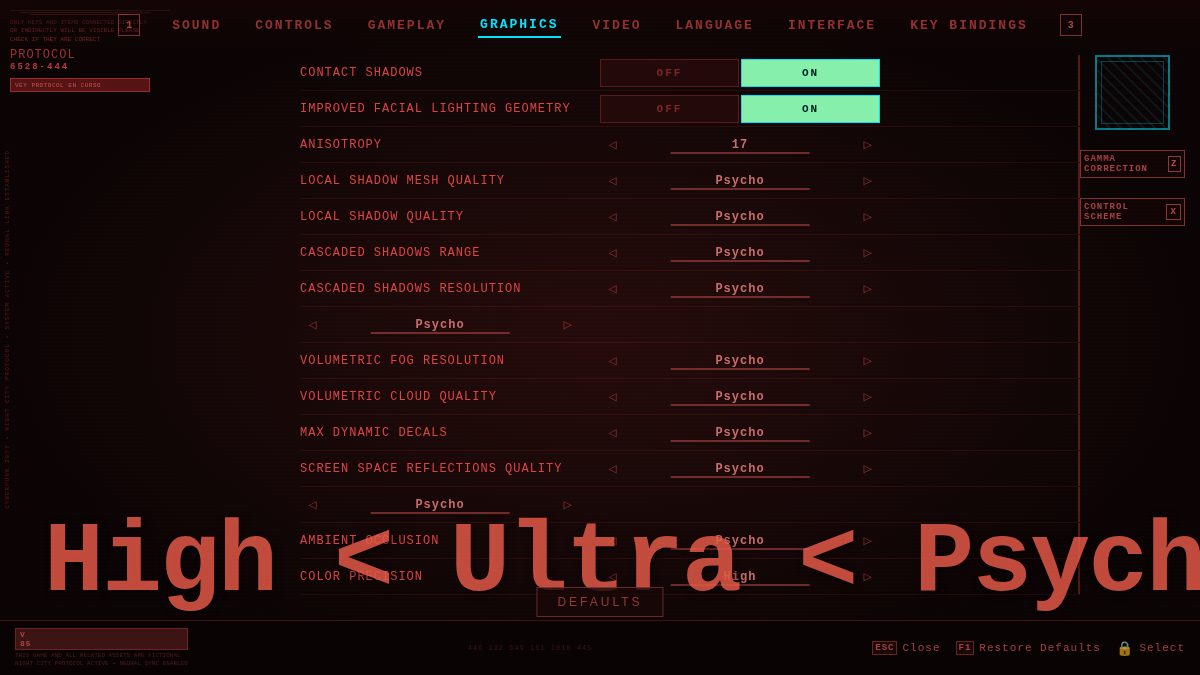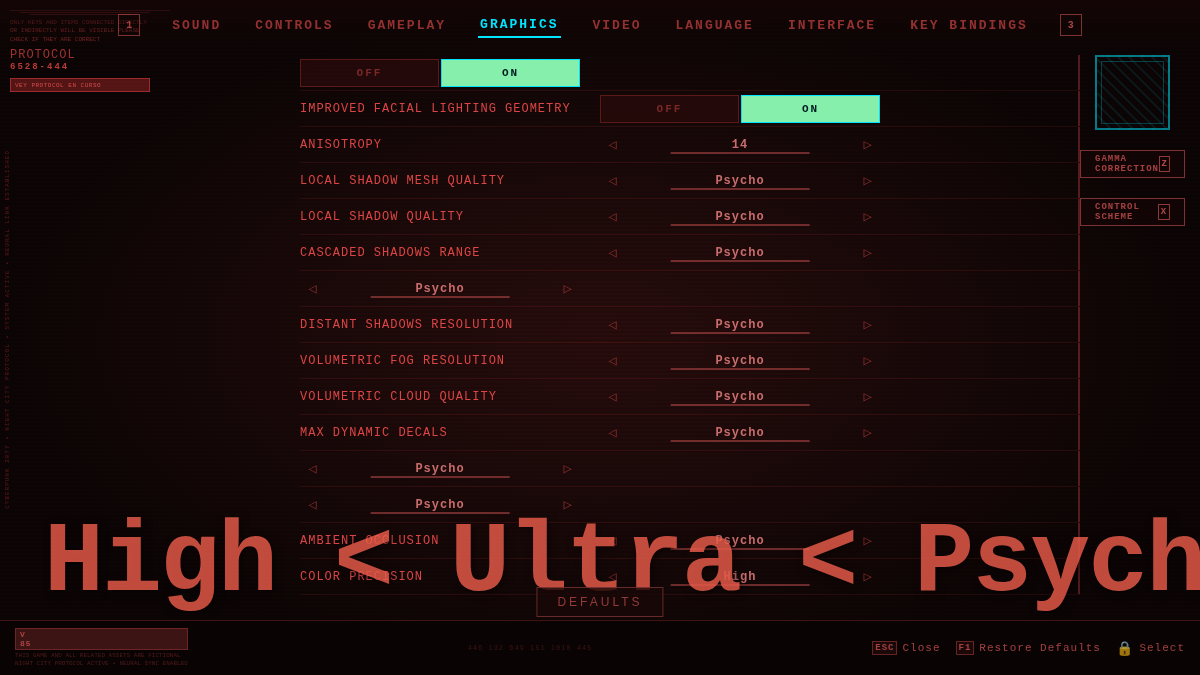--- a/index.html
+++ b/index.html
@@ -314,21 +314,21 @@
     }
 
     .right-btn {
       width: 105px;
       height: 28px;
       border: 1px solid rgba(200, 80, 80, 0.6);
       background: rgba(20, 5, 5, 0.8);
       display: flex;
       align-items: center;
       justify-content: space-between;
-      padding: 0 14px;
+      padding: 0 3px;
       cursor: pointer;
       color: rgba(200, 80, 80, 0.8);
       font-size: 9px;
       font-weight: bold;
       letter-spacing: 1px;
       text-transform: uppercase;
     }
 
     .right-btn-badge {
       width: 16px;
@@ -506,20 +506,21 @@
   <div class="nav-item">INTERFACE</div>
   <div class="nav-item">KEY BINDINGS</div>
 
   <div class="nav-badge">3</div>
 </div>
 
 <div class="main-content">
   <div class="settings-list">
 
     <div class="setting-row">
+      <div class="setting-label">Contact Shadows</div>
       <div class="toggle-container">
         <div class="toggle-off">OFF</div>
         <div class="toggle-on">ON</div>
       </div>
       <div class="v-sep"></div>
     </div>
 
     <div class="setting-row">
       <div class="setting-label">Improved Facial Lighting Geometry</div>
       <div class="toggle-container">
@@ -527,21 +528,21 @@
         <div class="toggle-on">ON</div>
       </div>
       <div class="v-sep"></div>
     </div>
 
     <div class="setting-row">
       <div class="setting-label">Anisotropy</div>
       <div class="slider-container">
         <span class="slider-arrow-left">◁</span>
         <div class="slider-value">
-          <span>14</span>
+          <span>17</span>
           <div class="slider-bar"></div>
         </div>
         <span class="slider-arrow-right">▷</span>
       </div>
       <div class="v-sep"></div>
     </div>
 
     <div class="setting-row">
       <div class="setting-label">Local Shadow Mesh Quality</div>
       <div class="slider-container">
@@ -575,33 +576,33 @@
         <div class="slider-value">
           <span>Psycho</span>
           <div class="slider-bar"></div>
         </div>
         <span class="slider-arrow-right">▷</span>
       </div>
       <div class="v-sep"></div>
     </div>
 
     <div class="setting-row">
-      <div class="slider-container">
-        <span class="slider-arrow-left">◁</span>
-        <div class="slider-value">
-          <span>Psycho</span>
-          <div class="slider-bar"></div>
-        </div>
-        <span class="slider-arrow-right">▷</span>
-      </div>
-      <div class="v-sep"></div>
-    </div>
-
-    <div class="setting-row">
-      <div class="setting-label">Distant Shadows Resolution</div>
+      <div class="setting-label">Cascaded Shadows Resolution</div>
+      <div class="slider-container">
+        <span class="slider-arrow-left">◁</span>
+        <div class="slider-value">
+          <span>Psycho</span>
+          <div class="slider-bar"></div>
+        </div>
+        <span class="slider-arrow-right">▷</span>
+      </div>
+      <div class="v-sep"></div>
+    </div>
+
+    <div class="setting-row">
       <div class="slider-container">
         <span class="slider-arrow-left">◁</span>
         <div class="slider-value">
           <span>Psycho</span>
           <div class="slider-bar"></div>
         </div>
         <span class="slider-arrow-right">▷</span>
       </div>
       <div class="v-sep"></div>
     </div>
@@ -639,20 +640,21 @@
         <div class="slider-value">
           <span>Psycho</span>
           <div class="slider-bar"></div>
         </div>
         <span class="slider-arrow-right">▷</span>
       </div>
       <div class="v-sep"></div>
     </div>
 
     <div class="setting-row">
+      <div class="setting-label">Screen Space Reflections Quality</div>
       <div class="slider-container">
         <span class="slider-arrow-left">◁</span>
         <div class="slider-value">
           <span>Psycho</span>
           <div class="slider-bar"></div>
         </div>
         <span class="slider-arrow-right">▷</span>
       </div>
       <div class="v-sep"></div>
     </div>

